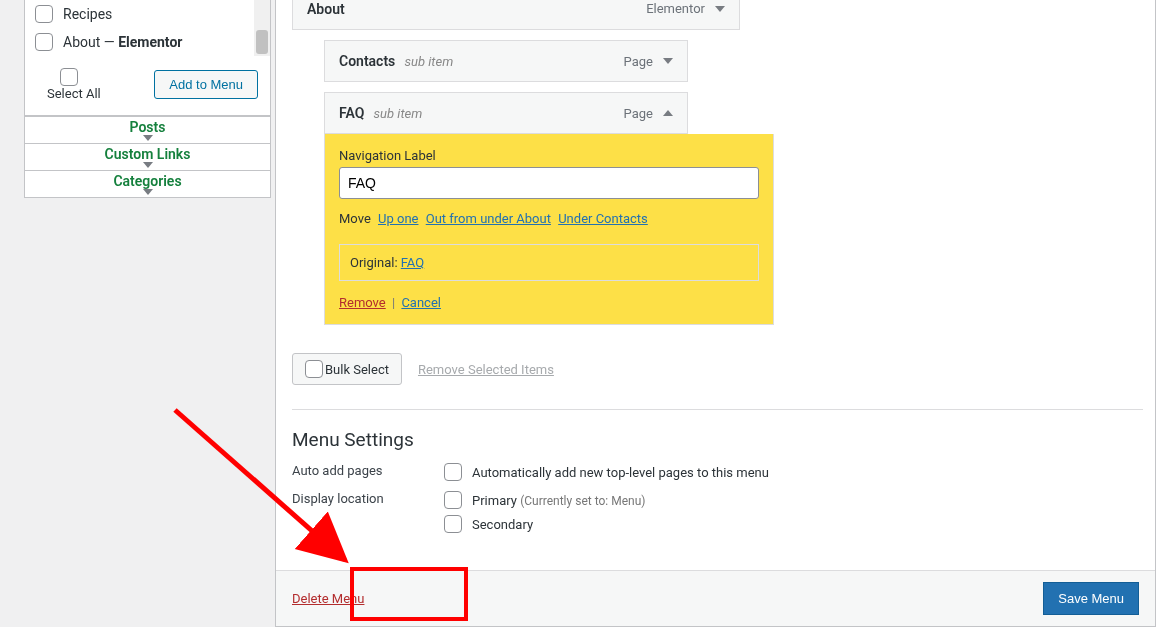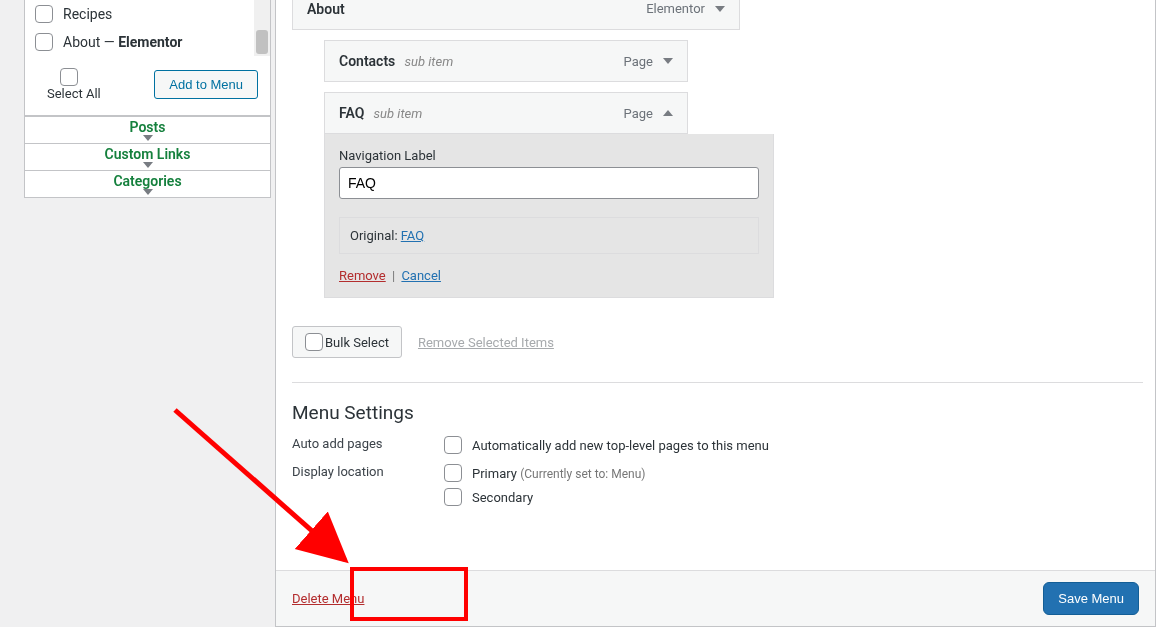--- a/index.html
+++ b/index.html
@@ -103,21 +103,21 @@
   cursor: pointer;
 }
 .menu-item-bar.level0 { width: 448px; margin-left:0; }
 .menu-item-bar.level1 { width: 364px; margin-left:32px; margin-top:10px; }
 .menu-item-bar strong { font-weight:600; font-size:14px; }
 .sub-tag { color:#888; font-style:italic; margin-left:6px; font-size:13px; }
 .item-type { color:#6c7279; margin-right:10px; }
 .menu-item-body {
   width:450px; margin-left:32px;
   border:1px solid #dcdcde; border-top:none;
-  background:#e5e5e5; padding:14px;
+  background:#fde047; padding:14px;
 }
 .fld-label { font-size:13px; color:#2c3338; margin-bottom:4px; display:block; }
 .text-input {
   width:100%; height:32px;
   border:1px solid #8c8f94; border-radius:3px;
   padding:0 8px; font-size:14px;
 }
 .move-row { margin-top:12px; font-size:13px; }
 .move-row a { color:#2271b1; text-decoration:underline; margin-left:4px; }
 .orig-box {
@@ -155,21 +155,21 @@
   position:absolute; left:0; right:0; bottom:0;
   border-top:1px solid #dcdcde;
   background:#f6f7f7;
   height:56px;
   display:flex; align-items:center; justify-content:space-between;
   padding:0 16px;
 }
 .delete-menu { color:#b32d2e; text-decoration:underline; font-size:13px; }
 .btn-primary {
   background:#2271b1; color:#fff; border:1px solid #135e96;
-  padding:8px 14px; border-radius:6px; font-size:13px;
+  padding:8px 14px; border-radius:0; font-size:13px;
   cursor:pointer;
 }
 
 
 .anno-box {
   position:absolute; border:4px solid #ff0000;
   left:350px; top:567px; width:118px; height:54px;
   pointer-events:none;
 }
 .anno-arrow {
@@ -254,20 +254,26 @@
         <span class="sub-tag">sub item</span>
       </span>
       <span style="display:flex;align-items:center;">
         <span class="item-type">Page</span>
         <span class="tri-up"></span>
       </span>
     </div>
     <div class="menu-item-body">
       <label class="fld-label">Navigation Label</label>
       <input class="text-input" value="FAQ" style="">
+      <div class="move-row">
+        <span>Move</span>
+        <a href="#">Up one</a>
+        <a href="#">Out from under About</a>
+        <a href="#">Under Contacts</a>
+      </div>
       <div class="orig-box">
         <span>Original:</span>
         <a href="#">FAQ</a>
       </div>
       <div class="rm-row">
         <a href="#" class="remove">Remove</a>
         <span class="sep">|</span>
         <a href="#" class="cancel">Cancel</a>
       </div>
     </div>

